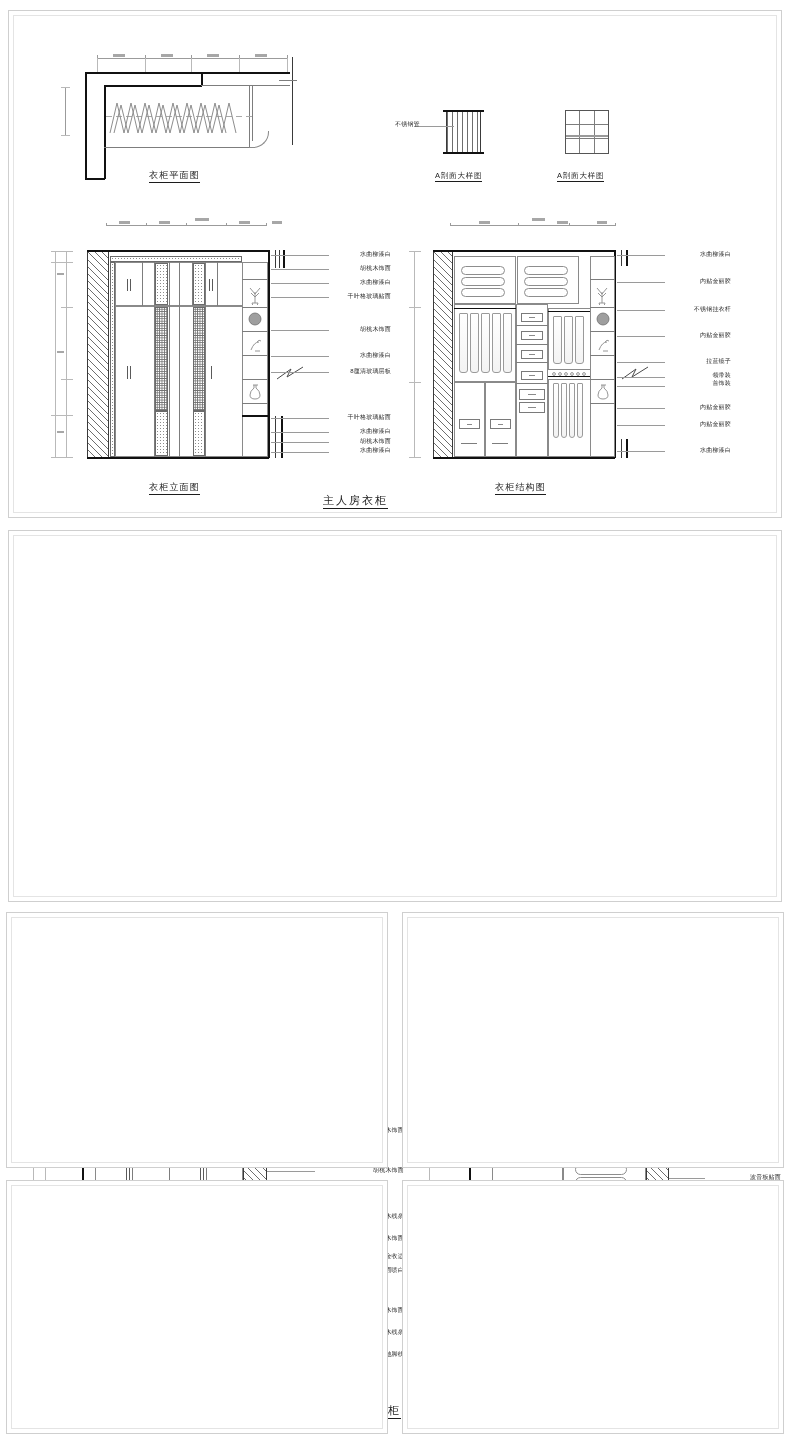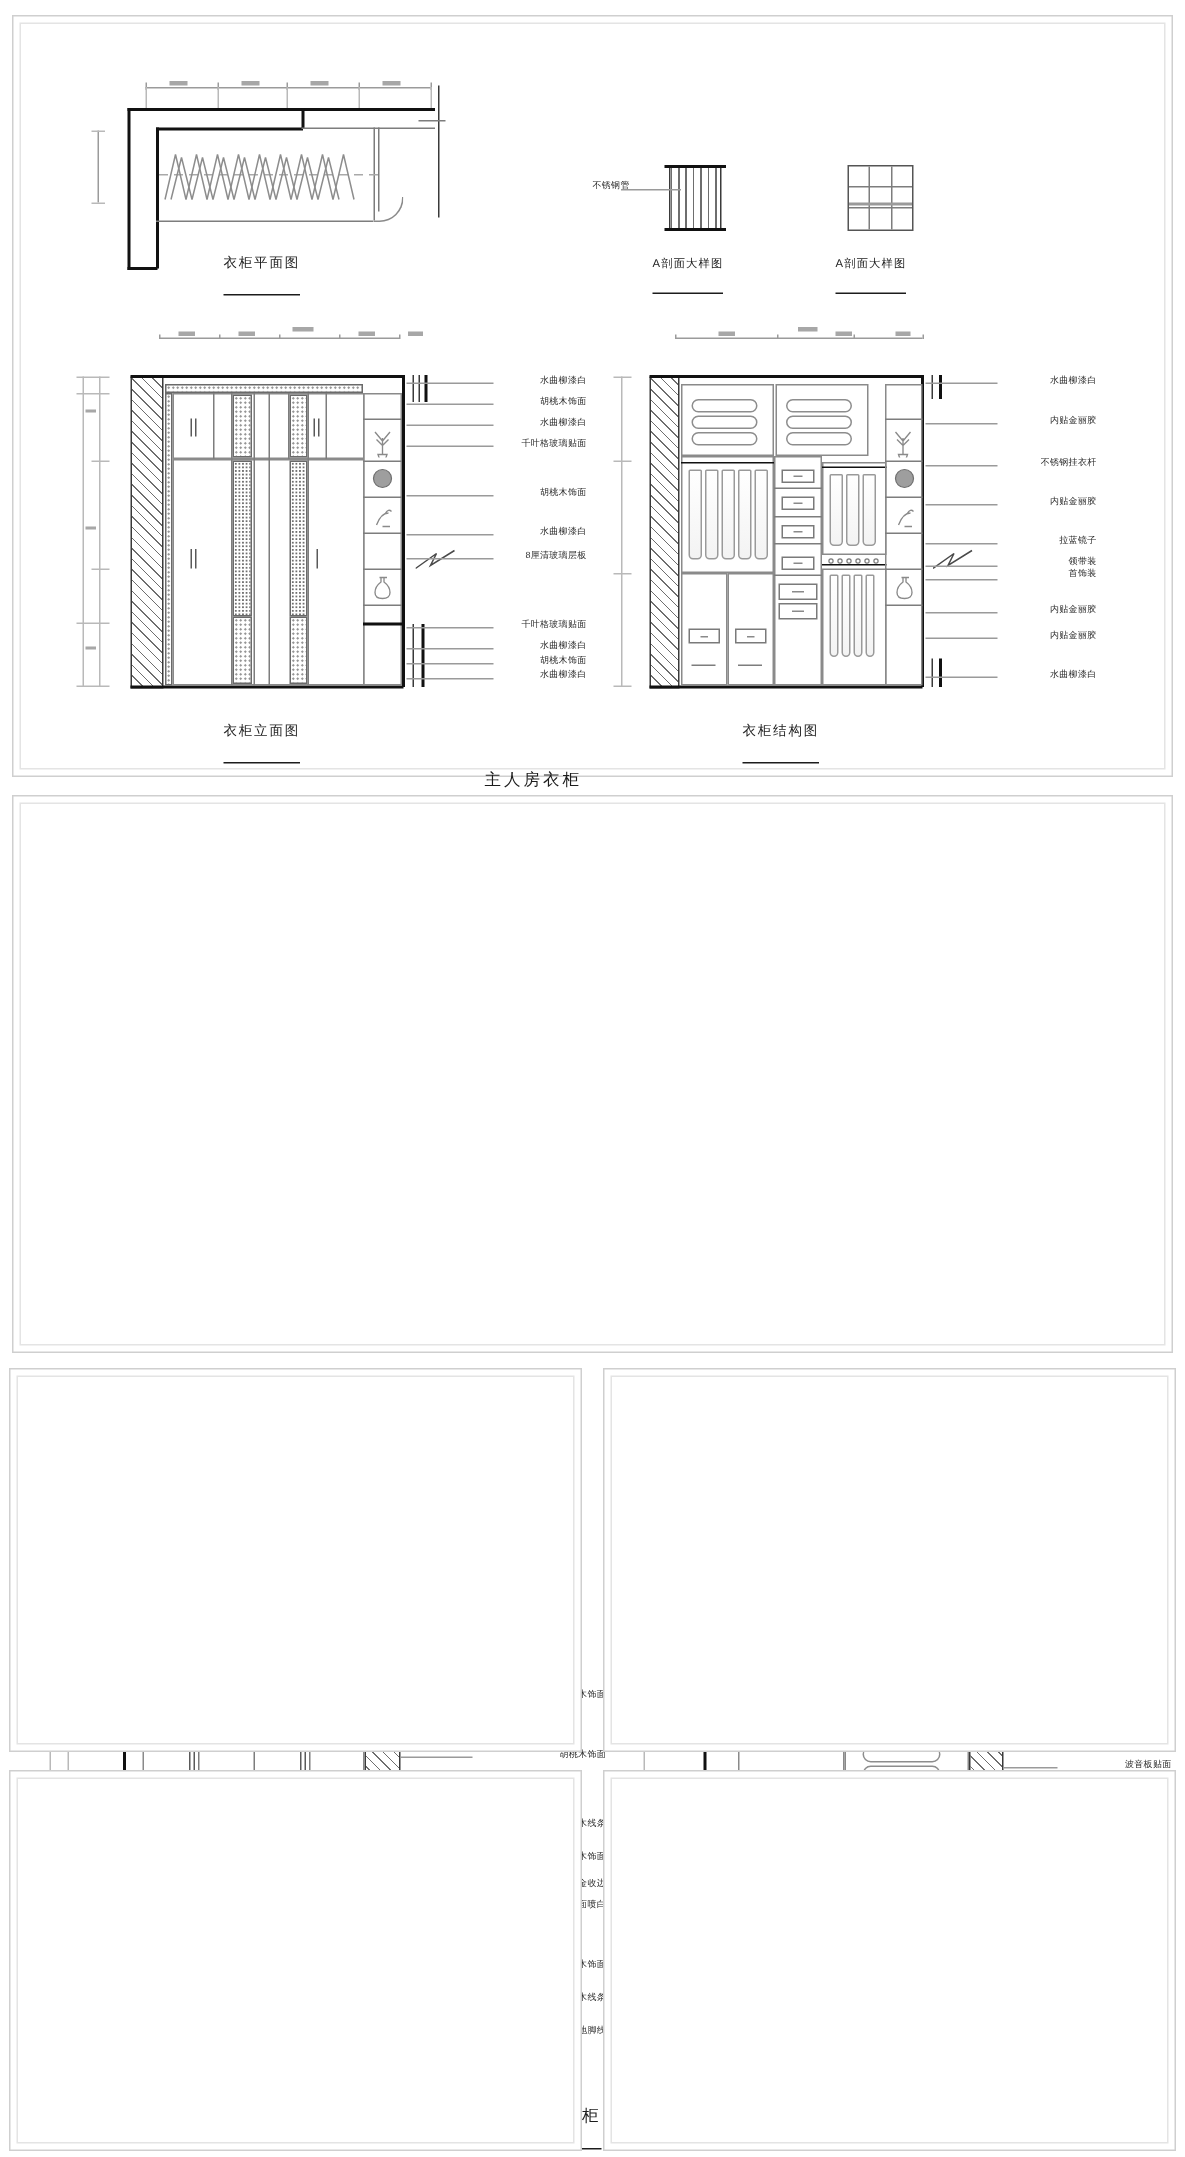--- a/index.html
+++ b/index.html
@@ -90,21 +90,21 @@
     white-space: nowrap;
     line-height: 1;
   }
   .dim.vert { transform-origin: left top; transform: rotate(-90deg); }
   .title {
     position: absolute;
     font-size: 9px;
     color: #1c1c1c;
     white-space: nowrap;
     border-bottom: 1.3px solid #1c1c1c;
-    padding-bottom: 14px;
+    padding-bottom: 0;
     letter-spacing: 1.2px;
   }
   .title.sm { font-size: 7.5px; letter-spacing: 0.8px; border-bottom-width: 1px; }
   .title.big { font-size: 11px; letter-spacing: 2px; border-bottom-width: 1.6px; }
 
   
   .mlbl {
     position: absolute;
     height: 2.6px;
     background: #8e8e8e;
@@ -499,21 +499,21 @@
       <div class="ln lead" style="left:608px; top:375px; width:48px;"></div>
       <div class="lbl r" style="left:722px; top:369px;">首饰装</div>
       <div class="ln lead" style="left:608px; top:397px; width:48px;"></div>
       <div class="lbl r" style="left:722px; top:393px;">内贴金丽胶</div>
       <div class="ln lead" style="left:608px; top:414px; width:48px;"></div>
       <div class="lbl r" style="left:722px; top:410px;">内贴金丽胶</div>
       <div class="ln lead" style="left:608px; top:440px; width:48px;"></div>
       <div class="lbl r" style="left:722px; top:436px;">水曲柳漆白</div>
     </div>
 
-    <div class="title big" style="left:314px; top:501px;">主人房衣柜</div>
+    <div class="title big" style="left:314px; top:482px;">主人房衣柜</div>
   </div>
 
   <div class="sheet" id="sheet-2">
     <div class="sheet-inner"></div>
 
     <div>
       <div class="dimline" style="left:100px; top:577px; width:158px;"></div>
       <div class="dimtick sm" style="left:100px; top:575px;"></div>
       <div class="dimtick sm" style="left:140px; top:575px;"></div>
       <div class="dimtick sm" style="left:179px; top:575px;"></div>

